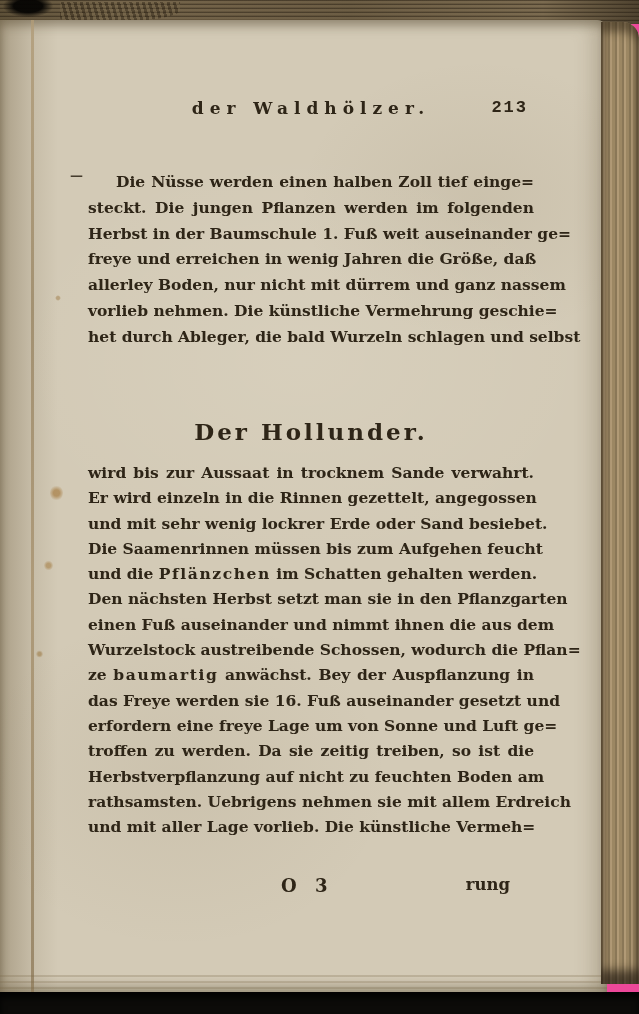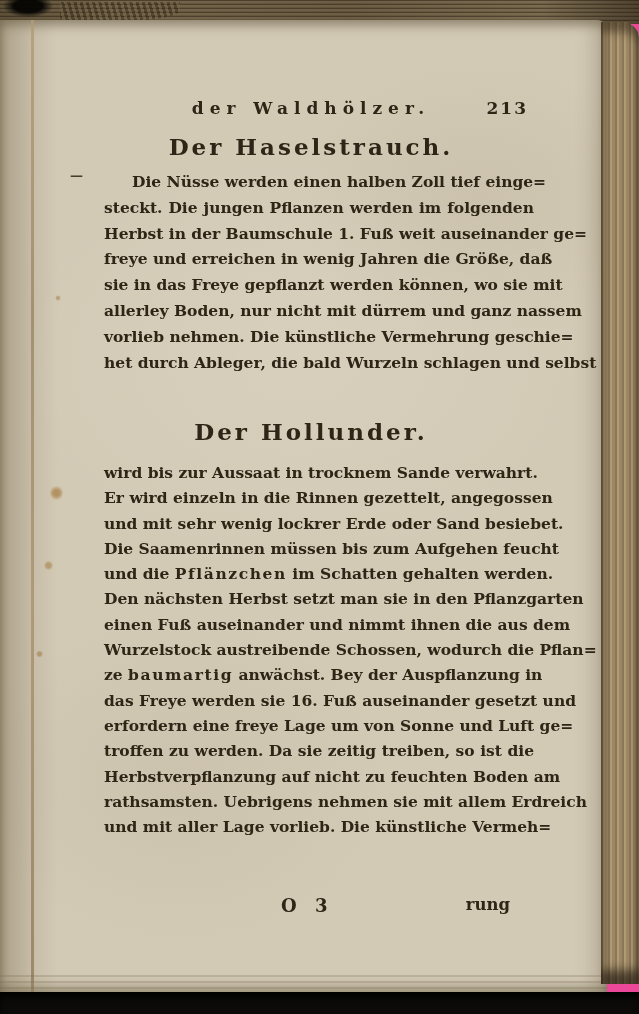--- a/index.html
+++ b/index.html
@@ -53,32 +53,32 @@
     background:repeating-linear-gradient(180deg, rgba(120,102,70,.25) 0 2px, rgba(0,0,0,0) 2px 6px);}
   
   .stain{position:absolute;border-radius:50%;}
   .s1{left:50px;top:465px;width:13px;height:16px;background:radial-gradient(circle,#a98149 0 30%,rgba(169,129,73,0) 72%);opacity:.75;}
   .s2{left:44px;top:540px;width:9px;height:11px;background:radial-gradient(circle,#a9854f 0 30%,rgba(169,133,79,0) 70%);opacity:.65;}
   .s3{left:36px;top:630px;width:7px;height:8px;background:radial-gradient(circle,#9d7b46 0 30%,rgba(157,123,70,0) 70%);opacity:.6;}
   .s4{left:55px;top:275px;width:6px;height:6px;background:radial-gradient(circle,#9d7b46 0 35%,rgba(157,123,70,0) 70%);opacity:.5;}
   
   .textcol{position:absolute;left:88px;width:446px;}
   .running-header{top:78px;height:26px;font-size:17px;letter-spacing:6px;text-align:center;font-weight:bold;}
-  .page-number{position:absolute;right:6px;top:0;letter-spacing:2px;}
+  .page-number{position:absolute;right:6px;top:0;letter-spacing:2px;font-family:Liberation Mono, monospace;}
   .section-heading{height:34px;font-size:23px;font-weight:bold;letter-spacing:3px;text-align:center;}
   .h1{top:113px;} .h2{top:398px;}
   .para{position:absolute;left:88px;width:446px;font-size:15.5px;font-weight:bold;}
   .p1{top:149px;line-height:25.8px;}
   .p2{top:440px;line-height:25.3px;}
-  .body-line{text-align:justify;text-align-last:justify;white-space:nowrap;margin-left:16px;}
+  .body-line{text-align:justify;text-align-last:justify;white-space:nowrap;}
   .body-line.noj{text-align-last:left;}
   .body-line.indent{text-indent:28px;}
   .emph{letter-spacing:1.6px;}
   .margin-mark{position:absolute;left:70px;top:148px;font-size:13px;font-weight:bold;letter-spacing:-1px;opacity:.85;}
-  .footer-row{position:absolute;left:88px;top:875px;width:446px;height:26px;font-size:16.5px;font-weight:bold;}
+  .footer-row{position:absolute;left:88px;top:855px;width:446px;height:26px;font-size:16.5px;font-weight:bold;}
   .signature-mark{position:absolute;left:193px;letter-spacing:6px;font-size:18px;}
   .catchword{position:absolute;right:24px;}
 </style>
 </head>
 <body>
 
 <div class="book-photo">
   <div class="top-edge">
     <div class="headband"></div>
   </div>
@@ -90,30 +90,28 @@
     <div class="stain s2"></div>
     <div class="stain s3"></div>
     <div class="stain s4"></div>
     <div class="bottom-pages"></div>
 
     <div class="textcol running-header" style="position:absolute;">
       <span>der Waldhölzer.</span>
       <span class="page-number">213</span>
     </div>
 
-    <div class="textcol section-heading h1" style="position:absolute;">Der Haselstrauch.</div>
 
     <div class="margin-mark">—</div>
 
     <div class="para p1">
       <div class="body-line indent">Die Nüsse werden einen halben Zoll tief einge=</div>
       <div class="body-line">steckt.  Die jungen Pflanzen werden im folgenden</div>
       <div class="body-line">Herbst in der Baumschule 1. Fuß weit auseinander ge=</div>
       <div class="body-line">freye und erreichen in wenig Jahren die Größe, daß</div>
-      <div class="body-line">sie in das Freye gepflanzt werden können, wo sie mit</div>
       <div class="body-line">allerley Boden, nur nicht mit dürrem und ganz nassem</div>
       <div class="body-line">vorlieb nehmen.  Die künstliche Vermehrung geschie=</div>
       <div class="body-line">het durch Ableger, die bald Wurzeln schlagen und selbst</div>
     </div>
 
     <div class="textcol section-heading h2" style="position:absolute;">Der Hollunder.</div>
 
     <div class="para p2">
       <div class="body-line">wird bis zur Aussaat in trocknem Sande verwahrt.</div>
       <div class="body-line">Er wird einzeln in die Rinnen gezettelt, angegossen</div>

